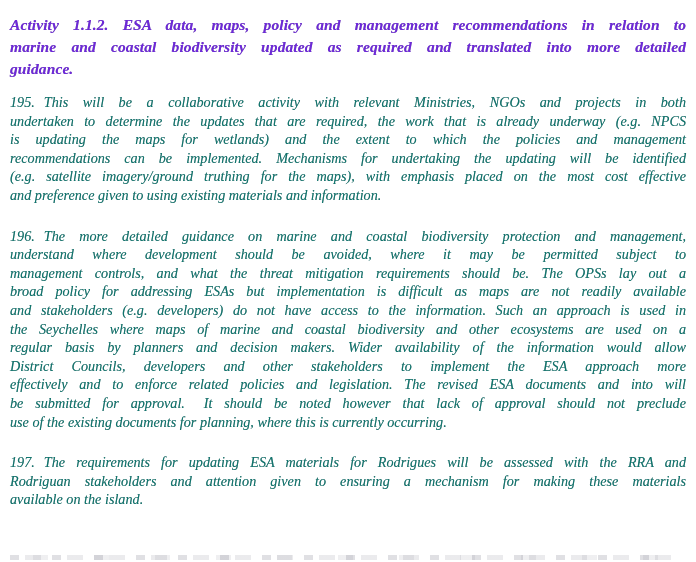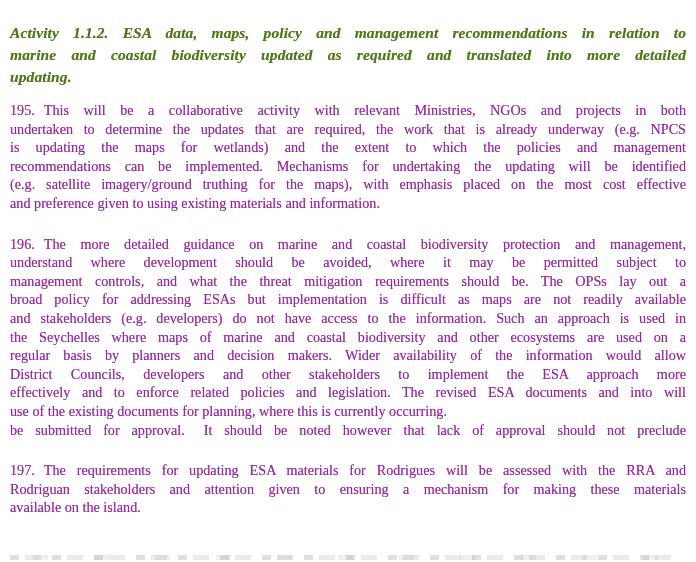--- a/index.html
+++ b/index.html
@@ -15,33 +15,34 @@
   .page {
     position: relative;
     box-sizing: border-box;
     width: 696px;
     height: 562px;
     padding: 14px 10px 0 10px;
     font-family: "Liberation Serif", serif;
     background: #ffffff;
   }
   .heading {
-    margin: 8px 0 13px 0;
+    margin: 0 0 13px 0;
     font-size: 15.5px;
     line-height: 22px;
     font-weight: bold;
     font-style: italic;
-    color: #4d7c0f;
+    color: #6d28d9;
     letter-spacing: 0.1px;
   }
   .para {
     margin: 0 0 22px 0;
     font-size: 14.2px;
     line-height: 18.6px;
-    color: #a21caf;
+    color: #0f766e;
+    font-style: italic;
   }
   .jline {
     text-align: justify;
     text-align-last: justify;
     text-justify: inter-word;
     white-space: normal;
   }
   .lline {
     text-align: left;
     text-align-last: left;
@@ -72,21 +73,21 @@
   }
 </style>
 </head>
 <body>
 
 <div class="page">
 
   <div class="heading">
     <div class="hline jline">Activity 1.1.2. ESA data, maps, policy and management recommendations in relation to</div>
     <div class="hline jline">marine and coastal biodiversity updated as required and translated into more detailed</div>
-    <div class="hline lline">updating.</div>
+    <div class="hline lline">guidance.</div>
   </div>
 
   <div class="para">
     <div class="line jline"><span class="para-num">195.</span><span>This will be a collaborative activity with relevant Ministries, NGOs and projects in both</span></div>
     <div class="line jline">undertaken to determine the updates that are required, the work that is already underway (e.g. NPCS</div>
     <div class="line jline">is updating the maps for wetlands) and the extent to which the policies and management</div>
     <div class="line jline">recommendations can be implemented. Mechanisms for undertaking the updating will be identified</div>
     <div class="line jline">(e.g. satellite imagery/ground truthing for the maps), with emphasis placed on the most cost effective</div>
     <div class="line lline">and preference given to using existing materials and information.</div>
   </div>
@@ -94,22 +95,22 @@
   <div class="para">
     <div class="line jline"><span class="para-num">196.</span><span>The more detailed guidance on marine and coastal biodiversity protection and management,</span></div>
     <div class="line jline">understand where development should be avoided, where it may be permitted subject to</div>
     <div class="line jline">management controls, and what the threat mitigation requirements should be. The OPSs lay out a</div>
     <div class="line jline">broad policy for addressing ESAs but implementation is difficult as maps are not readily available</div>
     <div class="line jline">and stakeholders (e.g. developers) do not have access to the information. Such an approach is used in</div>
     <div class="line jline">the Seychelles where maps of marine and coastal biodiversity and other ecosystems are used on a</div>
     <div class="line jline">regular basis by planners and decision makers. Wider availability of the information would allow</div>
     <div class="line jline">District Councils, developers and other stakeholders to implement the ESA approach more</div>
     <div class="line jline">effectively and to enforce related policies and legislation. The revised ESA documents and into will</div>
+    <div class="line jline">be submitted for approval.  It should be noted however that lack of approval should not preclude</div>
     <div class="line lline">use of the existing documents for planning, where this is currently occurring.</div>
-    <div class="line jline">be submitted for approval.  It should be noted however that lack of approval should not preclude</div>
   </div>
 
   <div class="para">
     <div class="line jline"><span class="para-num">197.</span><span>The requirements for updating ESA materials for Rodrigues will be assessed with the RRA and</span></div>
     <div class="line jline">Rodriguan stakeholders and attention given to ensuring a mechanism for making these materials</div>
     <div class="line lline">available on the island.</div>
   </div>
 
   <div class="cutoff-strip"></div>
 

